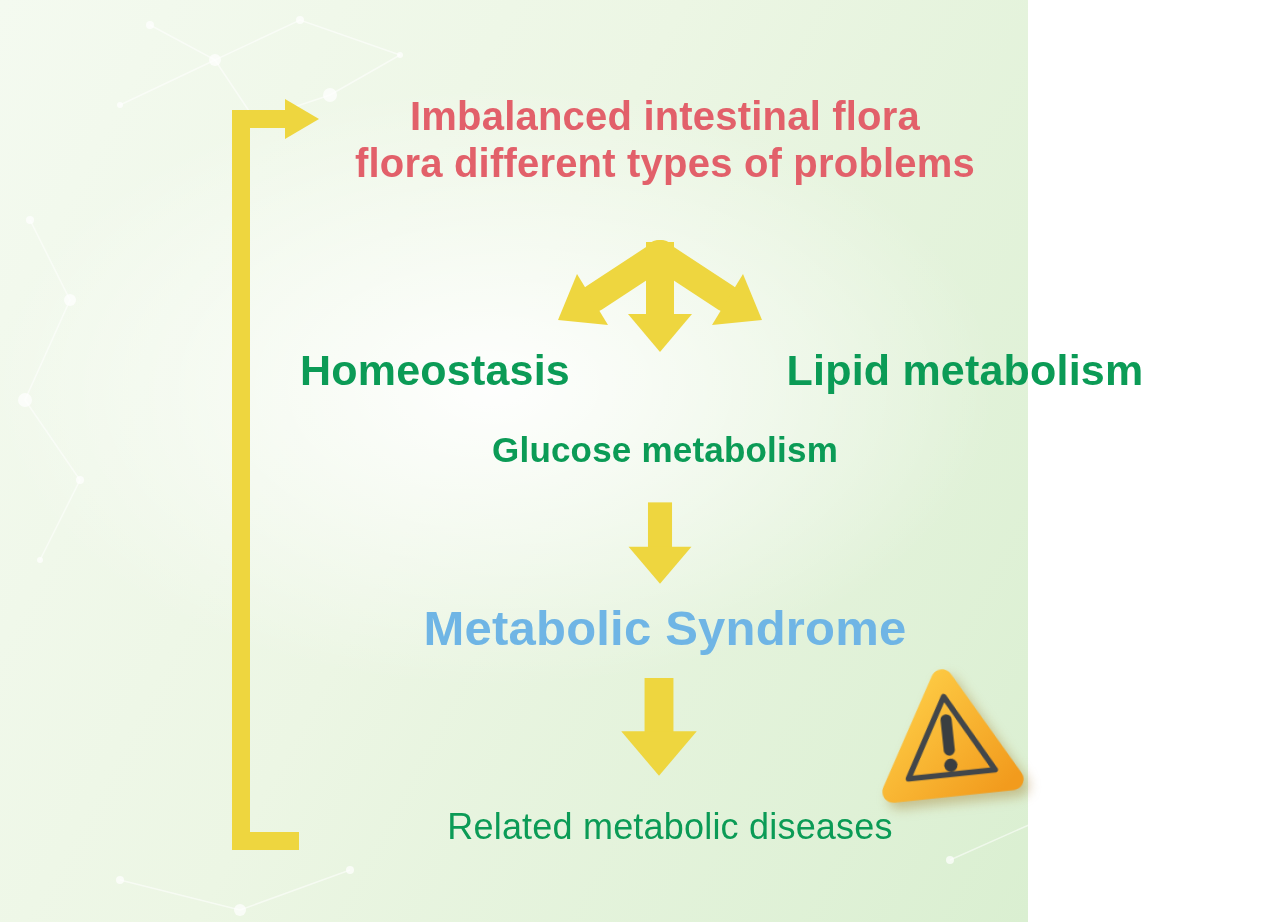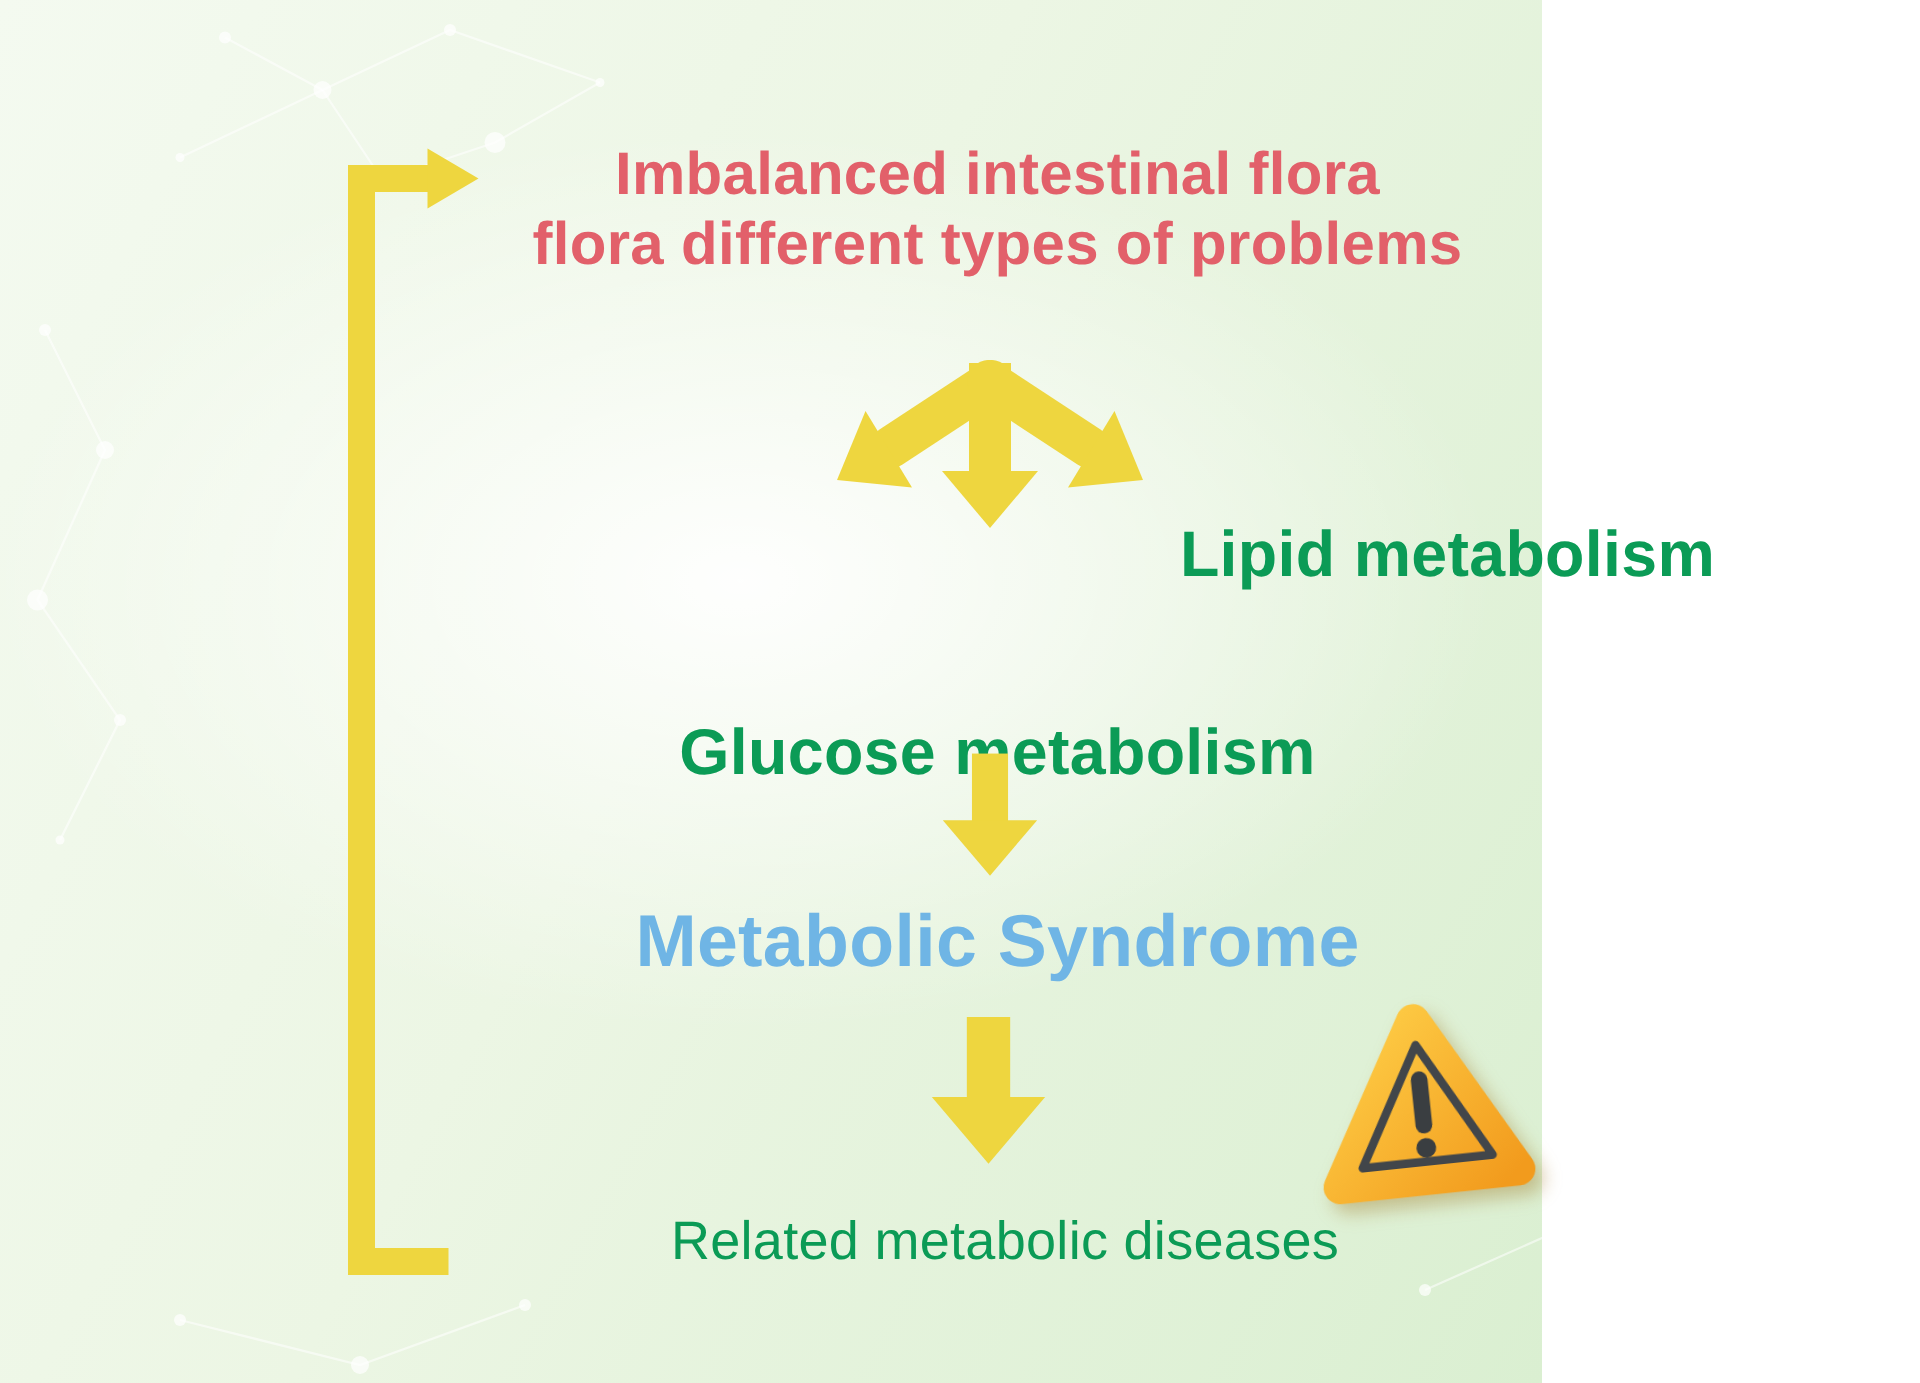--- a/index.html
+++ b/index.html
@@ -18,21 +18,21 @@
   .title {
     position:absolute; left:240px; top:93px; width:850px;
     text-align:center; color:#e2606a; font-weight:700;
     font-size:40px; line-height:47px; letter-spacing:0.2px;
   }
 
   .node { position:absolute; text-align:center; font-weight:700; letter-spacing:0.2px; }
   .green { color:#0b9b56; }
   .node-homeostasis { left:225px; top:346px; width:420px; font-size:43px; }
   .node-lipid      { left:755px; top:346px; width:420px; font-size:43px; }
-  .node-glucose    { left:440px; top:430px; width:450px; font-size:43px;margin-top:48px; }
+  .node-glucose    { left:440px; top:430px; width:450px; font-size:35px; }
   .node-syndrome   { left:410px; top:600px; width:510px; font-size:49px; color:#6fb5e5; }
   .node-diseases   { left:300px; top:806px; width:740px; font-size:36px; font-weight:400; }
 
   .trident  { position:absolute; left:520px; top:222px; }
   .arrow1   { position:absolute; left:623px; top:502px; }
   .arrow2   { position:absolute; left:614px; top:678px; }
   .feedback { position:absolute; left:215px; top:95px; }
   .warning  {
     position:absolute; left:872px; top:662px;
     transform:rotate(-6deg);
@@ -103,20 +103,21 @@
     <g fill="#eed63f" stroke="#eed63f">
       <line x1="141" y1="32" x2="74" y2="76" stroke-width="28" stroke-linecap="round"></line>
       <polygon points="38,98 57,52 88,103" stroke="none"></polygon>
       <line x1="139" y1="32" x2="206" y2="76" stroke-width="28" stroke-linecap="round"></line>
       <polygon points="242,98 223,52 192,103" stroke="none"></polygon>
       <rect x="126" y="20" width="28" height="74" stroke="none"></rect>
       <polygon points="108,92 172,92 140,130" stroke="none"></polygon>
     </g>
   </svg>
 
+  <div class="node green node-homeostasis">Homeostasis</div>
   <div class="node green node-lipid">Lipid metabolism</div>
   <div class="node green node-glucose">Glucose metabolism</div>
 
   <svg class="arrow1" width="74" height="84" viewBox="0 0 80 90">
     <g fill="#eed63f">
       <rect x="27" y="0" width="26" height="50"></rect>
       <polygon points="6,48 74,48 40,88"></polygon>
     </g>
   </svg>
 

